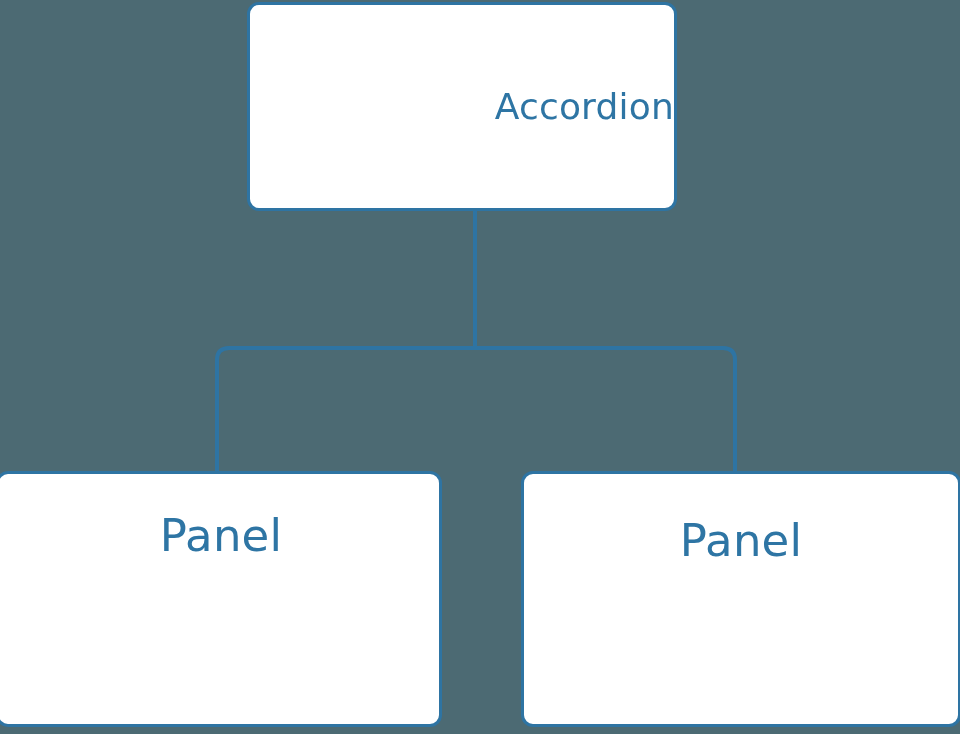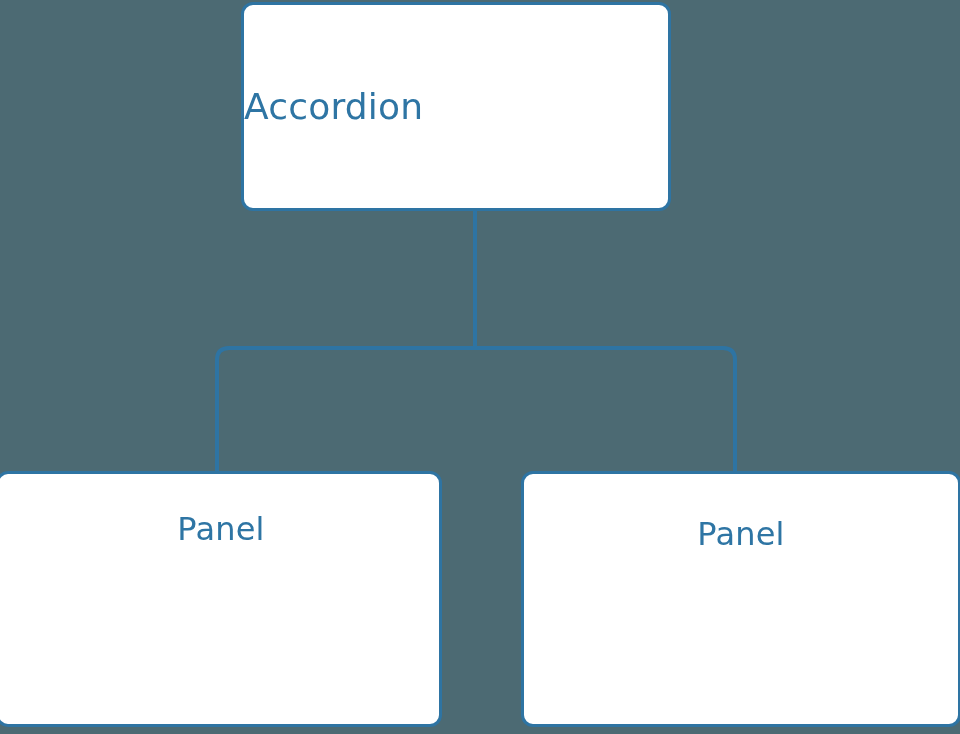--- a/index.html
+++ b/index.html
@@ -34,37 +34,37 @@
   .node-card {
     position: absolute;
     background: #ffffff;
     border: 3px solid #2e74a3;
     border-radius: 12px;
     box-sizing: border-box;
   }
 
   .node-title {
     color: #2e75a4;
-    font-size: 32px;
+    font-size: 45px;
     font-weight: 400;
     letter-spacing: 0.2px;
     text-align: center;
     line-height: 1;
     white-space: nowrap;
   }
 
   
   #root-node {
-    left: 241px;
+    left: 247px;
     top: 2px;
     width: 430px;
     height: 209px;
     display: flex;
     align-items: center;
-    justify-content: flex-start;
+    justify-content: flex-end;
   }
   #root-node .node-title { font-size: 36px; }
 
   
   .panel-node {
     display: block;
   }
   #panel-node-0 {
     left: -4px;
     top: 471px;

